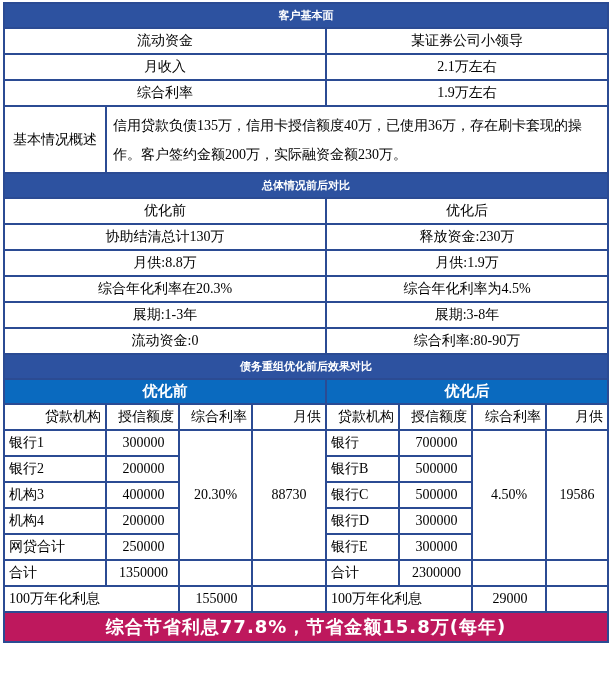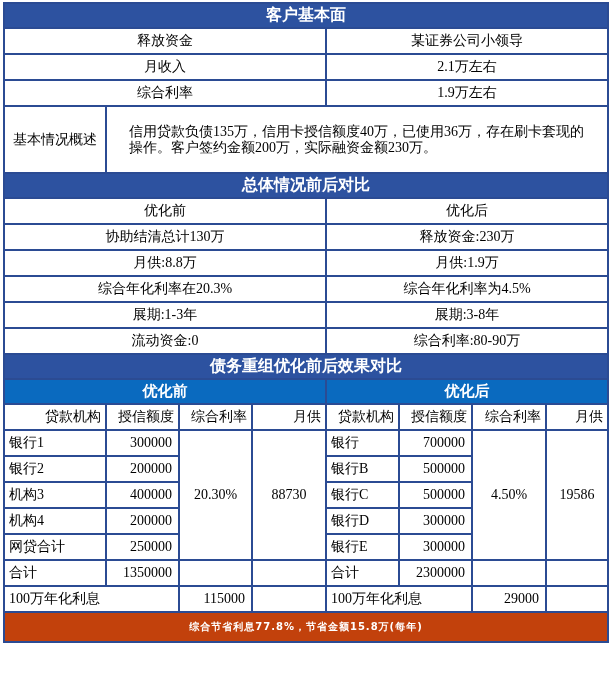--- a/index.html
+++ b/index.html
@@ -1,24 +1,24 @@
 <!DOCTYPE html>
 <html><head>
 <meta charset="utf-8">
 <style>
   html,body{margin:0;padding:0;background:#ffffff;}
   body{width:609px;height:683px;overflow:hidden;font-family:"Liberation Serif",serif;color:#000;}
   table.main{border-collapse:collapse;table-layout:fixed;width:604px;margin:2px 0 0 3px;}
   td{border:2px solid #2b4b93;padding:0 4px;font-size:14px;height:24px;text-align:center;vertical-align:middle;overflow:hidden;}
-  td.hdr{background:#2d52a0;color:#fff;font-family:"DejaVu Sans","Liberation Sans",sans-serif;font-weight:bold;font-size:16px;height:23px;}
+  td.hdr{background:#2d52a0;color:#fff;font-family:"DejaVu Sans","Liberation Sans",sans-serif;font-weight:bold;font-size:11px;height:23px;}
   td.band{background:#0a6abf;color:#fff;font-family:"DejaVu Sans","Liberation Sans",sans-serif;font-weight:bold;font-size:15px;height:23px;}
-  td.footer{background:#c2410c;color:#fff;font-family:"DejaVu Sans","Liberation Sans",sans-serif;font-weight:bold;font-size:10px;height:28px;letter-spacing:1px;}
+  td.footer{background:#be185d;color:#fff;font-family:"DejaVu Sans","Liberation Sans",sans-serif;font-weight:bold;font-size:18px;height:28px;letter-spacing:1px;}
   td.l{text-align:left;}
-  td.r{text-align:right;padding-right:6px;padding-left:8px;}
-  td.overview{line-height:16px;padding:2px 22px;height:61px;}
+  td.r{padding-right:6px;padding-left:8px;}
+  td.overview{line-height:29px;padding:2px 6px;height:61px;}
   tr.tall td{height:61px;}
   td.colhead{text-align:right;}
 </style>
 </head>
 <body>
 
 <table class="main">
   <colgroup>
     <col style="width:102px">
       <col style="width:73px">
@@ -28,21 +28,21 @@
       <col style="width:73px">
       <col style="width:74px">
       <col style="width:62px">
   </colgroup>
 
   <tbody>
       <tr>
     <td colspan="8" class="hdr">客户基本面</td>
   </tr>
   <tr>
-    <td colspan="4">释放资金</td>
+    <td colspan="4">流动资金</td>
     <td colspan="4">某证券公司小领导</td>
   </tr>
   <tr>
     <td colspan="4">月收入</td>
     <td colspan="4">2.1万左右</td>
   </tr>
   <tr>
     <td colspan="4">综合利率</td>
     <td colspan="4">1.9万左右</td>
   </tr>
@@ -135,21 +135,21 @@
     <td class="r">1350000</td>
     <td></td>
     <td></td>
     <td class="l">合计</td>
     <td class="r">2300000</td>
     <td></td>
     <td></td>
   </tr>
   <tr>
     <td colspan="2" class="l">100万年化利息</td>
-    <td class="r">115000</td>
+    <td class="r">155000</td>
     <td></td>
     <td colspan="2" class="l">100万年化利息</td>
     <td class="r">29000</td>
     <td></td>
   </tr>
 
   <tr>
     <td colspan="8" class="footer">综合节省利息77.8%，节省金额15.8万(每年)</td>
   </tr>
 </tbody>

